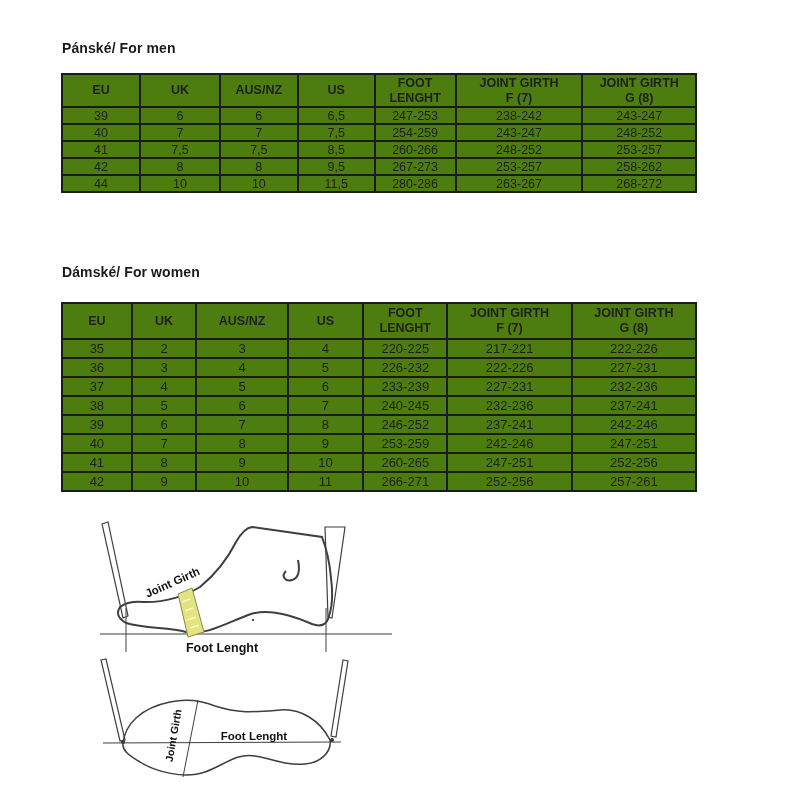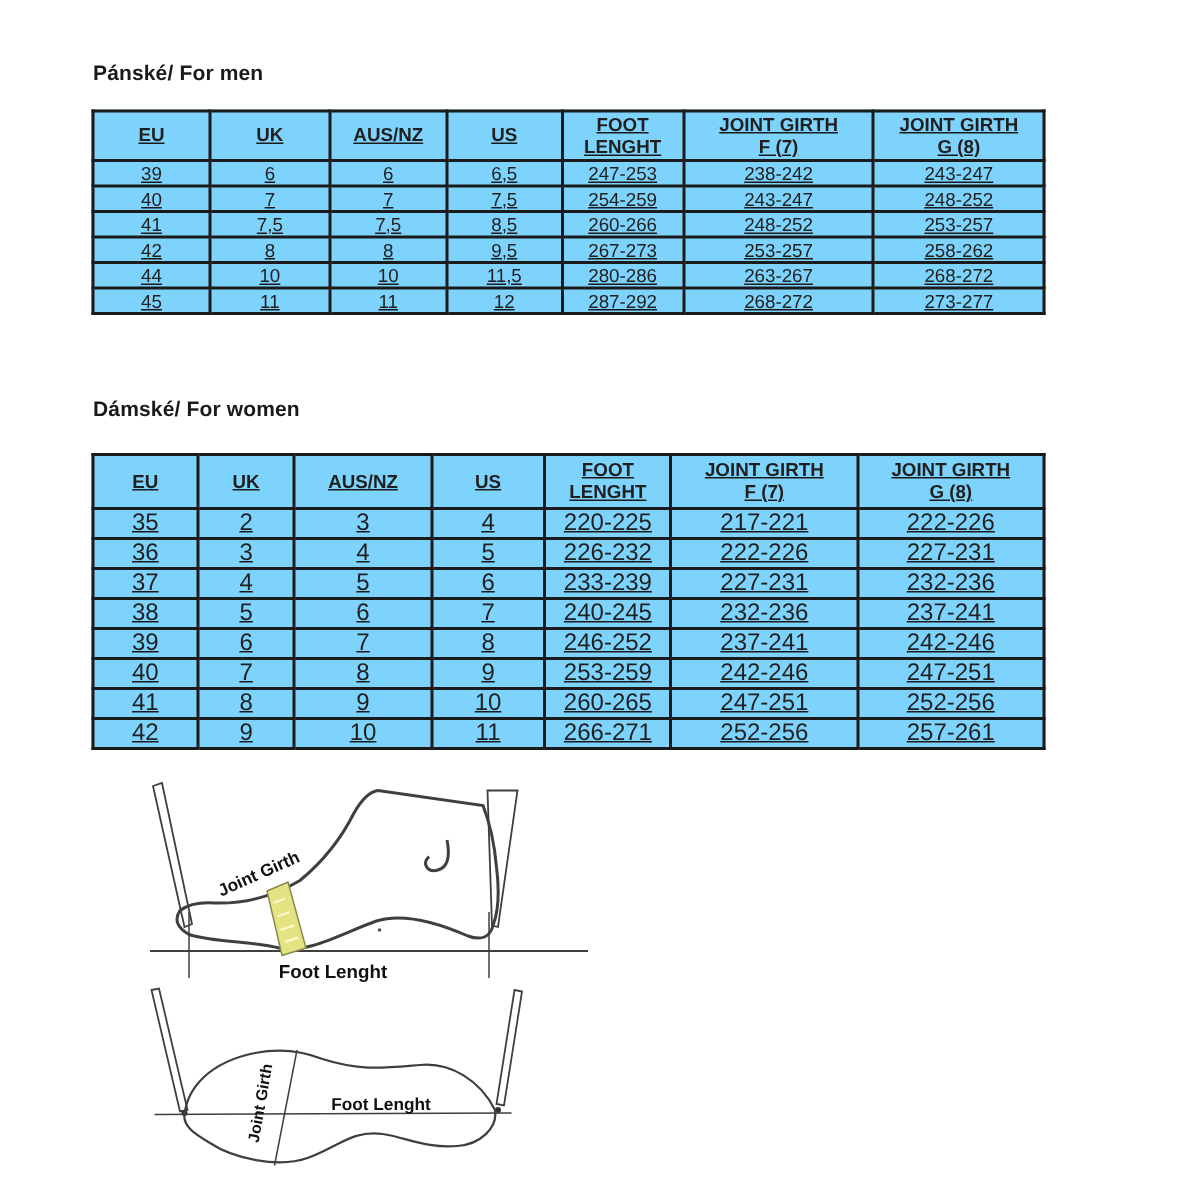--- a/index.html
+++ b/index.html
@@ -22,43 +22,42 @@
   }
   #men-title { top: 40px; }
   #women-title { top: 264px; }
 
   table.size-table {
     position: absolute;
     left: 61px;
     width: 636px;
     border-collapse: collapse;
     table-layout: fixed;
-    background: #7dd3fc;
-    text-decoration: underline;
+    background: #4d7c0f;
   }
   #men-table { top: 73px; }
   #women-table { top: 302px; }
 
   table.size-table th, table.size-table td {
     border: 2px solid #1b1b1b;
     text-align: center;
     vertical-align: middle;
     font-size: 12.5px;
     color: #1f1f1f;
     overflow: hidden;
   }
   table.size-table th {
     font-weight: bold;
     white-space: pre-line;
     line-height: 1.2;
   }
   #men-table th { height: 33px; }
   #men-table td { height: 17px; padding: 0; }
   #women-table th { height: 36px; }
-  #women-table td { height: 19px; padding: 0; font-size: 16px; }
+  #women-table td { height: 19px; padding: 0; font-size: 13px; }
 
   .diagram { position: absolute; }
   #diagram-side { left: 88px; top: 510px; }
   #diagram-top { left: 82px; top: 652px; }
 
   .diag-label {
     font-family: "Liberation Sans", sans-serif;
     font-weight: bold;
     fill: #111111;
   }
@@ -134,29 +133,20 @@
         </tr>
         <tr>
           <td>44</td>
           <td>10</td>
           <td>10</td>
           <td>11,5</td>
           <td>280-286</td>
           <td>263-267</td>
           <td>268-272</td>
         </tr>
-        <tr>
-          <td>45</td>
-          <td>11</td>
-          <td>11</td>
-          <td>12</td>
-          <td>287-292</td>
-          <td>268-272</td>
-          <td>273-277</td>
-        </tr>
       </tbody>
   </table>
 
   <div class="section-title" id="women-title">Dámské/ For women</div>
 
   <table class="size-table" id="women-table">
     <colgroup>
       <col style="width:11.0%">
         <col style="width:10.2%">
         <col style="width:14.4%">

